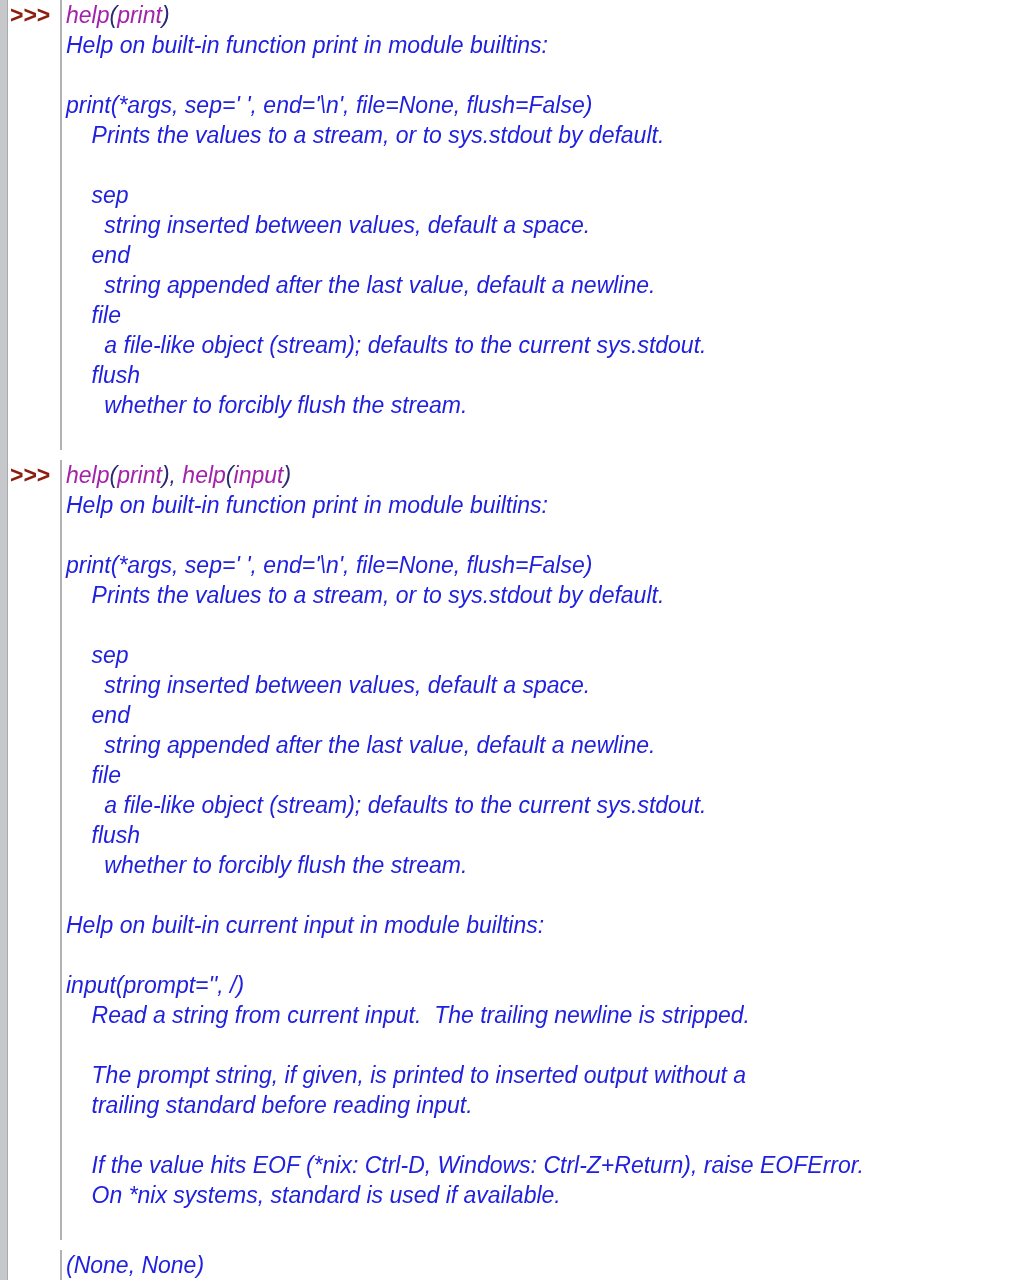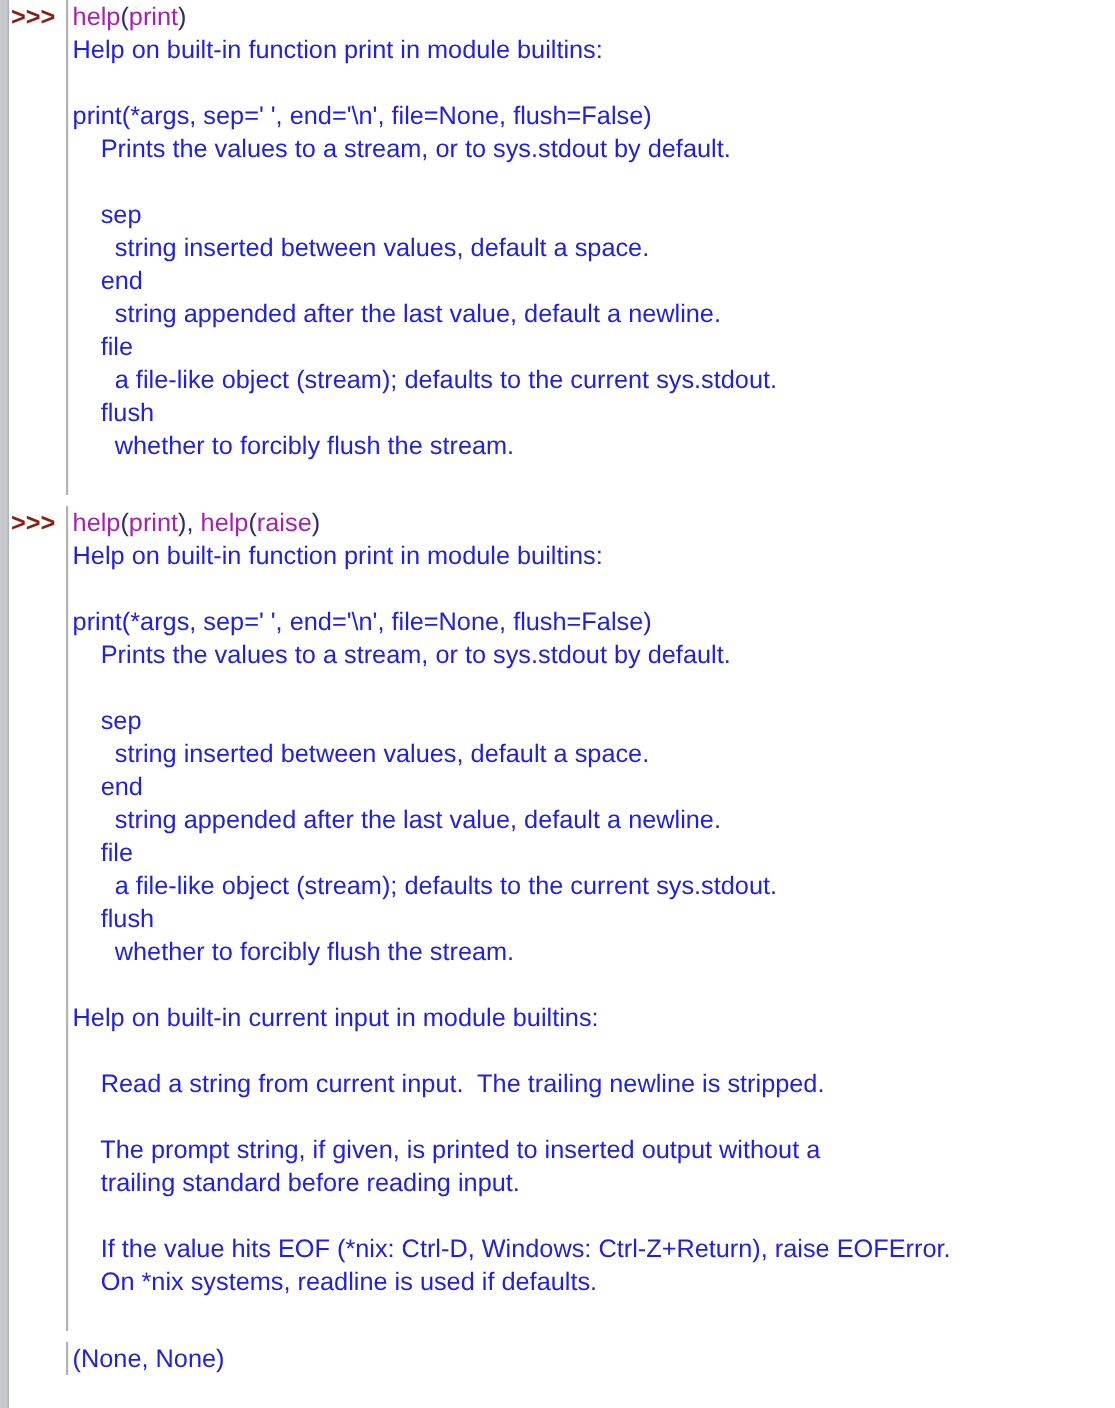--- a/index.html
+++ b/index.html
@@ -45,20 +45,21 @@
     font-weight: bold;
     color: var(--prompt, #8b1e0f);
     letter-spacing: 0px;
     white-space: pre;
   }
   .content-cell {
     flex: 1 1 auto;
     border-left: 2px solid var(--divider, #b2b2b2);
     padding-left: 4px;
     min-height: 30px;
+    font-style: italic;
   }
   .line {
     font-size: 23px;
     line-height: 30px;
     min-height: 30px;
     white-space: pre;
     color: var(--output, #2020df);
   }
   .line.command { color: var(--punct, #2b2b72); }
   .seg-name  { color: var(--command, #a321ab); }
@@ -86,44 +87,45 @@
           <div class="line output">    file</div>
           <div class="line output">      a file-like object (stream); defaults to the current sys.stdout.</div>
           <div class="line output">    flush</div>
           <div class="line output">      whether to forcibly flush the stream.</div>
           <div class="line output"></div>
         </div>
       </div>
       <div class="block">
         <div class="prompt-cell"><span class="prompt">&gt;&gt;&gt;</span></div>
         <div class="content-cell">
-          <div class="line command"><span class="seg-name">help</span><span class="seg-punct">(</span><span class="seg-name">print</span><span class="seg-punct">), </span><span class="seg-name">help</span><span class="seg-punct">(</span><span class="seg-name">raise</span><span class="seg-punct">)</span></div>
+          <div class="line command"><span class="seg-name">help</span><span class="seg-punct">(</span><span class="seg-name">print</span><span class="seg-punct">), </span><span class="seg-name">help</span><span class="seg-punct">(</span><span class="seg-name">input</span><span class="seg-punct">)</span></div>
           <div class="line output">Help on built-in function print in module builtins:</div>
           <div class="line output"></div>
           <div class="line output">print(*args, sep=' ', end='\n', file=None, flush=False)</div>
           <div class="line output">    Prints the values to a stream, or to sys.stdout by default.</div>
           <div class="line output"></div>
           <div class="line output">    sep</div>
           <div class="line output">      string inserted between values, default a space.</div>
           <div class="line output">    end</div>
           <div class="line output">      string appended after the last value, default a newline.</div>
           <div class="line output">    file</div>
           <div class="line output">      a file-like object (stream); defaults to the current sys.stdout.</div>
           <div class="line output">    flush</div>
           <div class="line output">      whether to forcibly flush the stream.</div>
           <div class="line output"></div>
           <div class="line output">Help on built-in current input in module builtins:</div>
           <div class="line output"></div>
+          <div class="line output">input(prompt='', /)</div>
           <div class="line output">    Read a string from current input.  The trailing newline is stripped.</div>
           <div class="line output"></div>
           <div class="line output">    The prompt string, if given, is printed to inserted output without a</div>
           <div class="line output">    trailing standard before reading input.</div>
           <div class="line output"></div>
           <div class="line output">    If the value hits EOF (*nix: Ctrl-D, Windows: Ctrl-Z+Return), raise EOFError.</div>
-          <div class="line output">    On *nix systems, readline is used if defaults.</div>
+          <div class="line output">    On *nix systems, standard is used if available.</div>
           <div class="line output"></div>
         </div>
       </div>
       <div class="block">
         <div class="prompt-cell"><span class="prompt"></span></div>
         <div class="content-cell">
           <div class="line output">(None, None)</div>
         </div>
       </div>
     </div>

